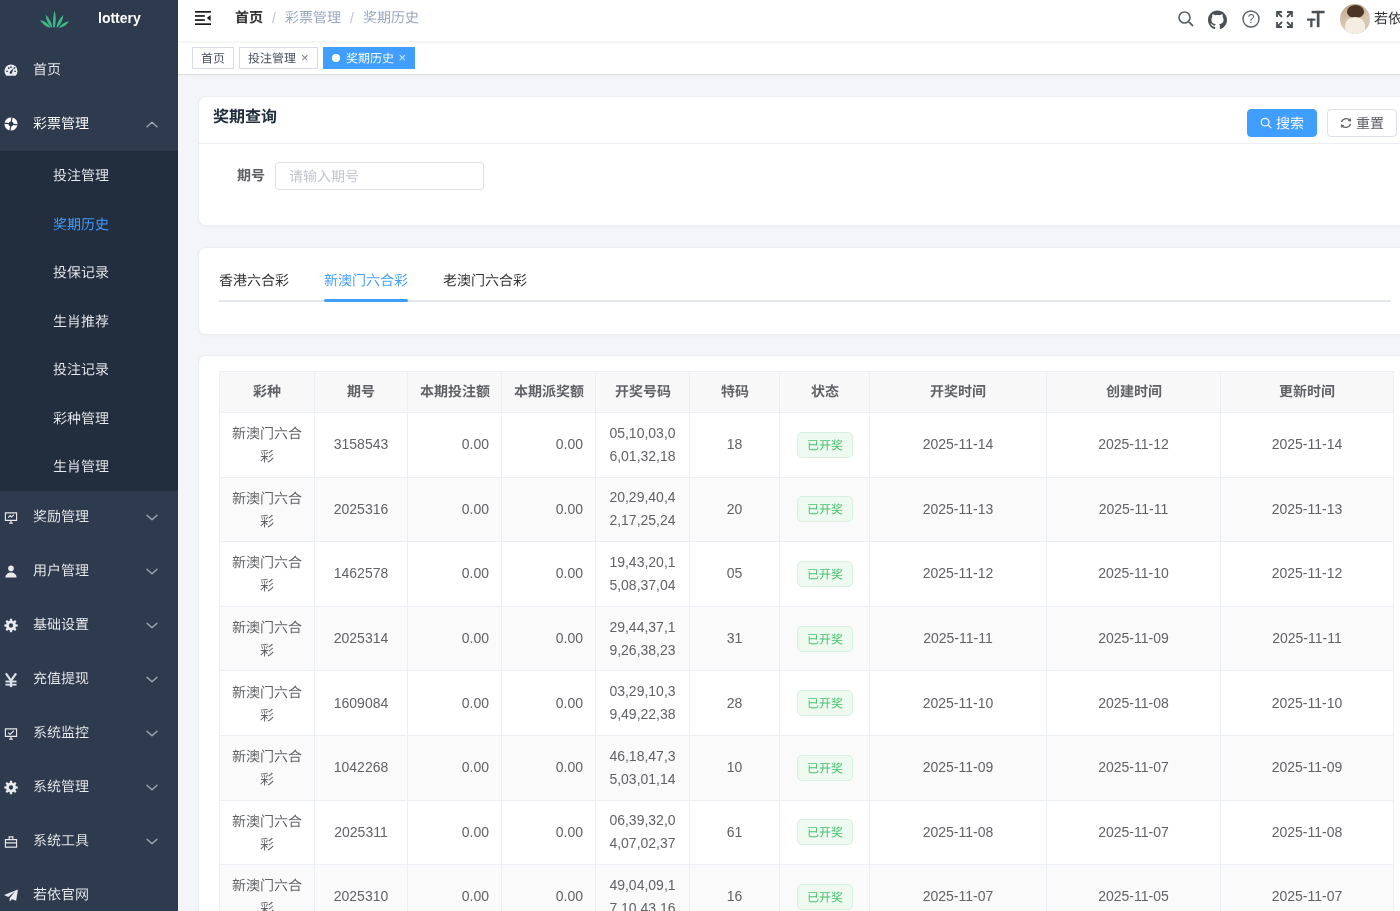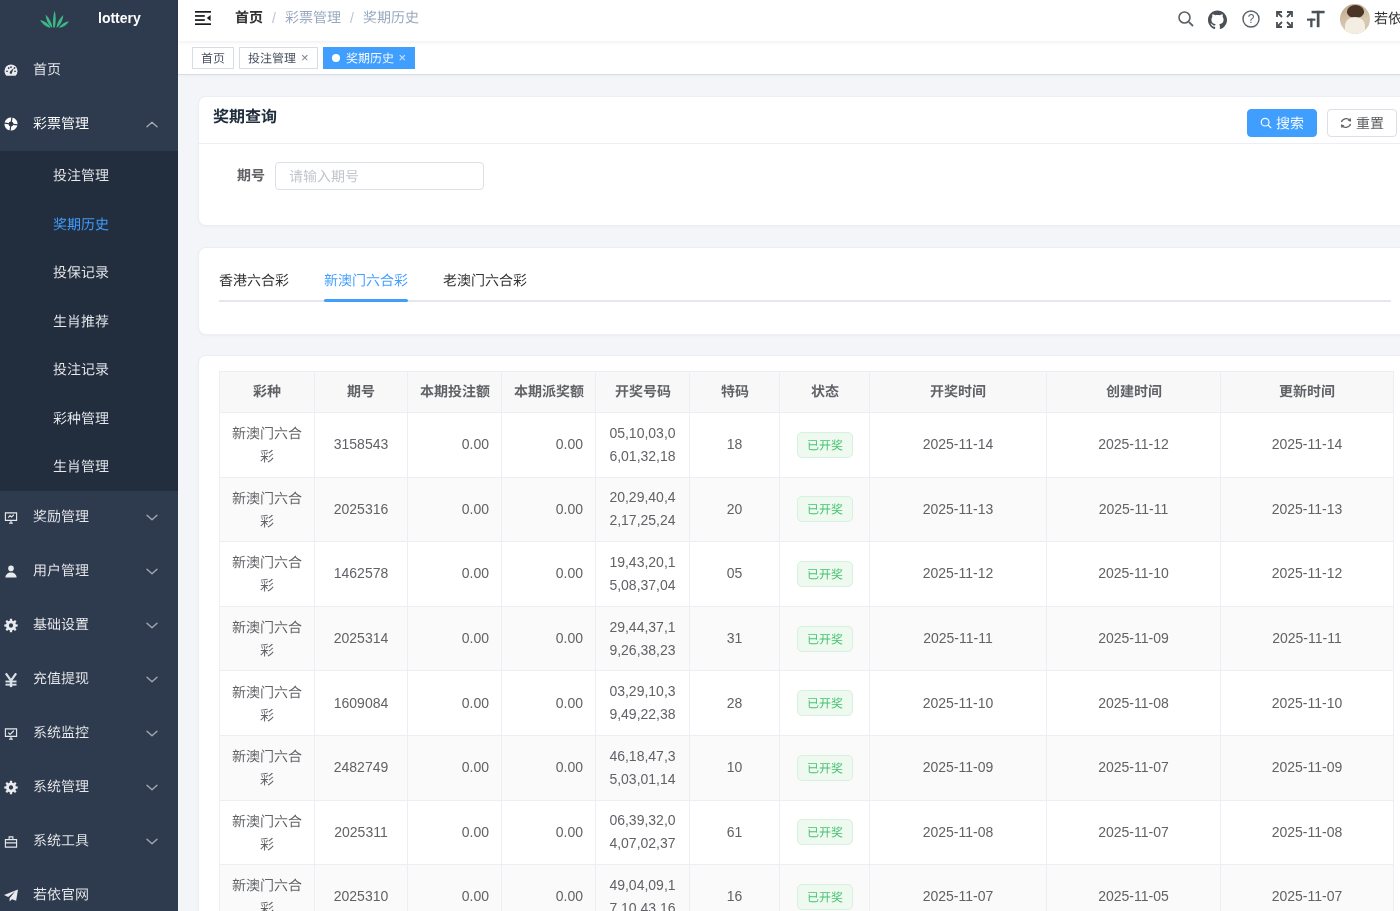--- a/index.html
+++ b/index.html
@@ -891,21 +891,21 @@
                 <td><svg width="70.0" height="37" viewBox="0 0 70.0 37" style="vertical-align:middle">
                     <g fill="#606266" transform="translate(0,12.32) scale(0.0140,-0.0140)">
                       <use href="#qr59" x="0" y="0"></use>
                       <use href="#qr60" x="1000" y="0"></use>
                       <use href="#qr61" x="2000" y="0"></use>
                       <use href="#qr57" x="3000" y="0"></use>
                       <use href="#qr58" x="4000" y="0"></use>
                       <use href="#qr2" x="2000" y="-1643"></use>
                     </g>
                   </svg></td>
-                <td>2482749</td>
+                <td>1042268</td>
                 <td style="text-align:right">0.00</td>
                 <td style="text-align:right">0.00</td>
                 <td>46,18,47,35,03,01,14</td>
                 <td>10</td>
                 <td><span class="badge">
                     <svg width="36.0" height="12" viewBox="0 0 36.0 12">
                       <g fill="#43c16c" transform="translate(0,10.56) scale(0.0120,-0.0120)">
                         <use href="#qr81" x="0"></use>
                         <use href="#qr82" x="1000"></use>
                         <use href="#qr8" x="2000"></use>

